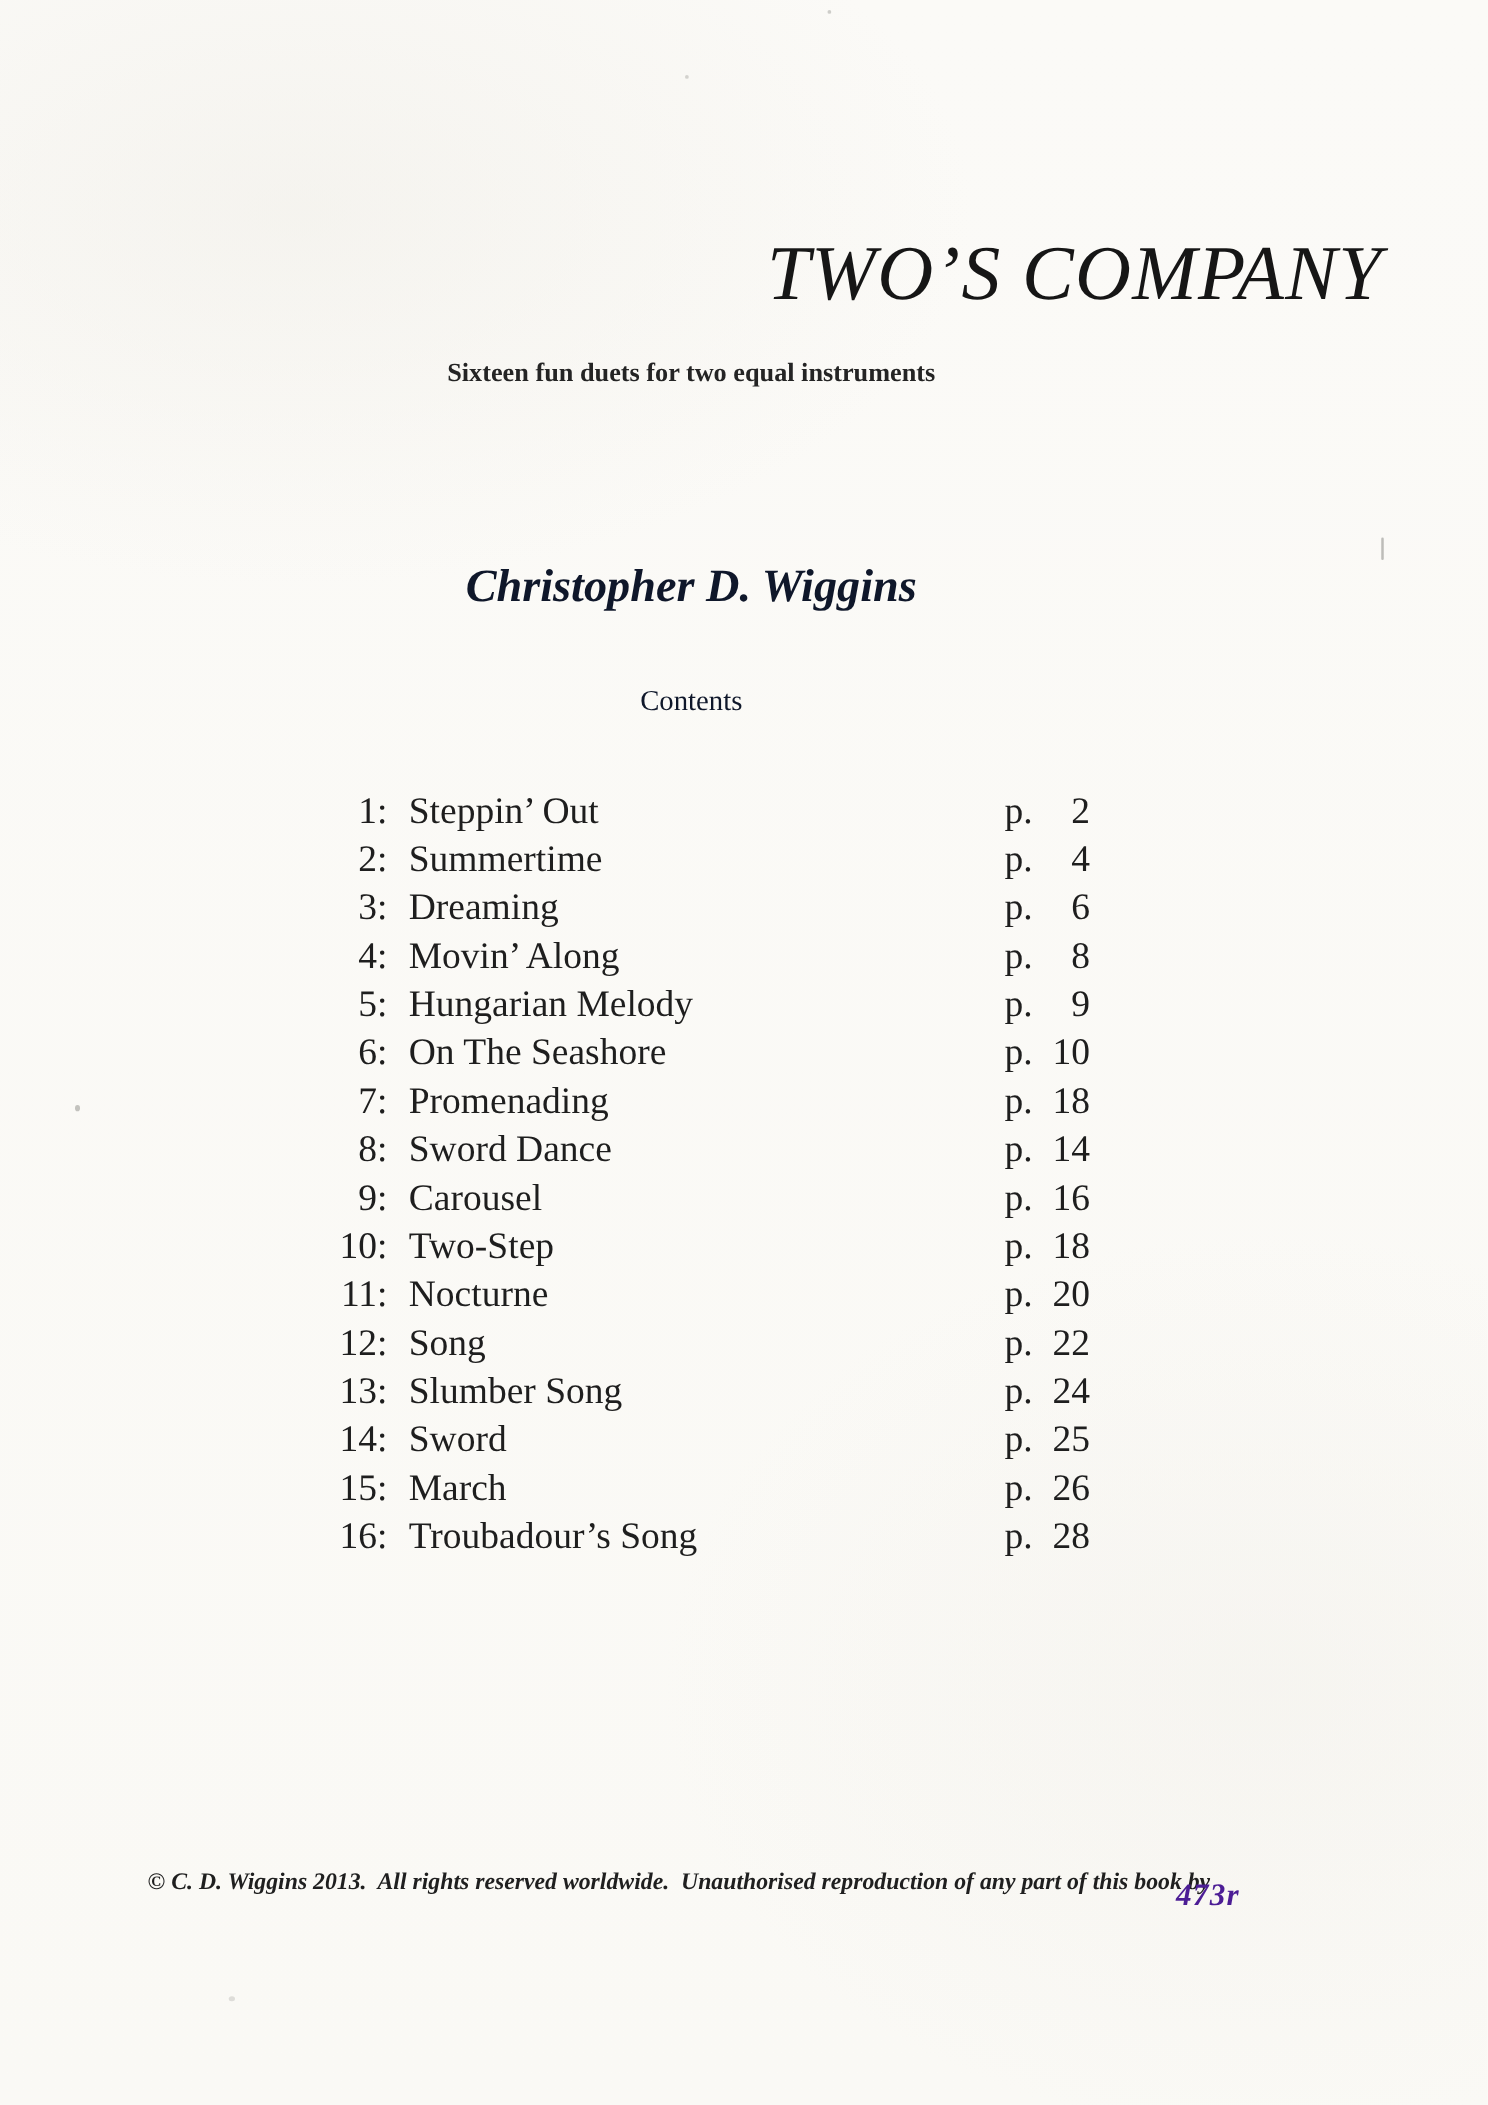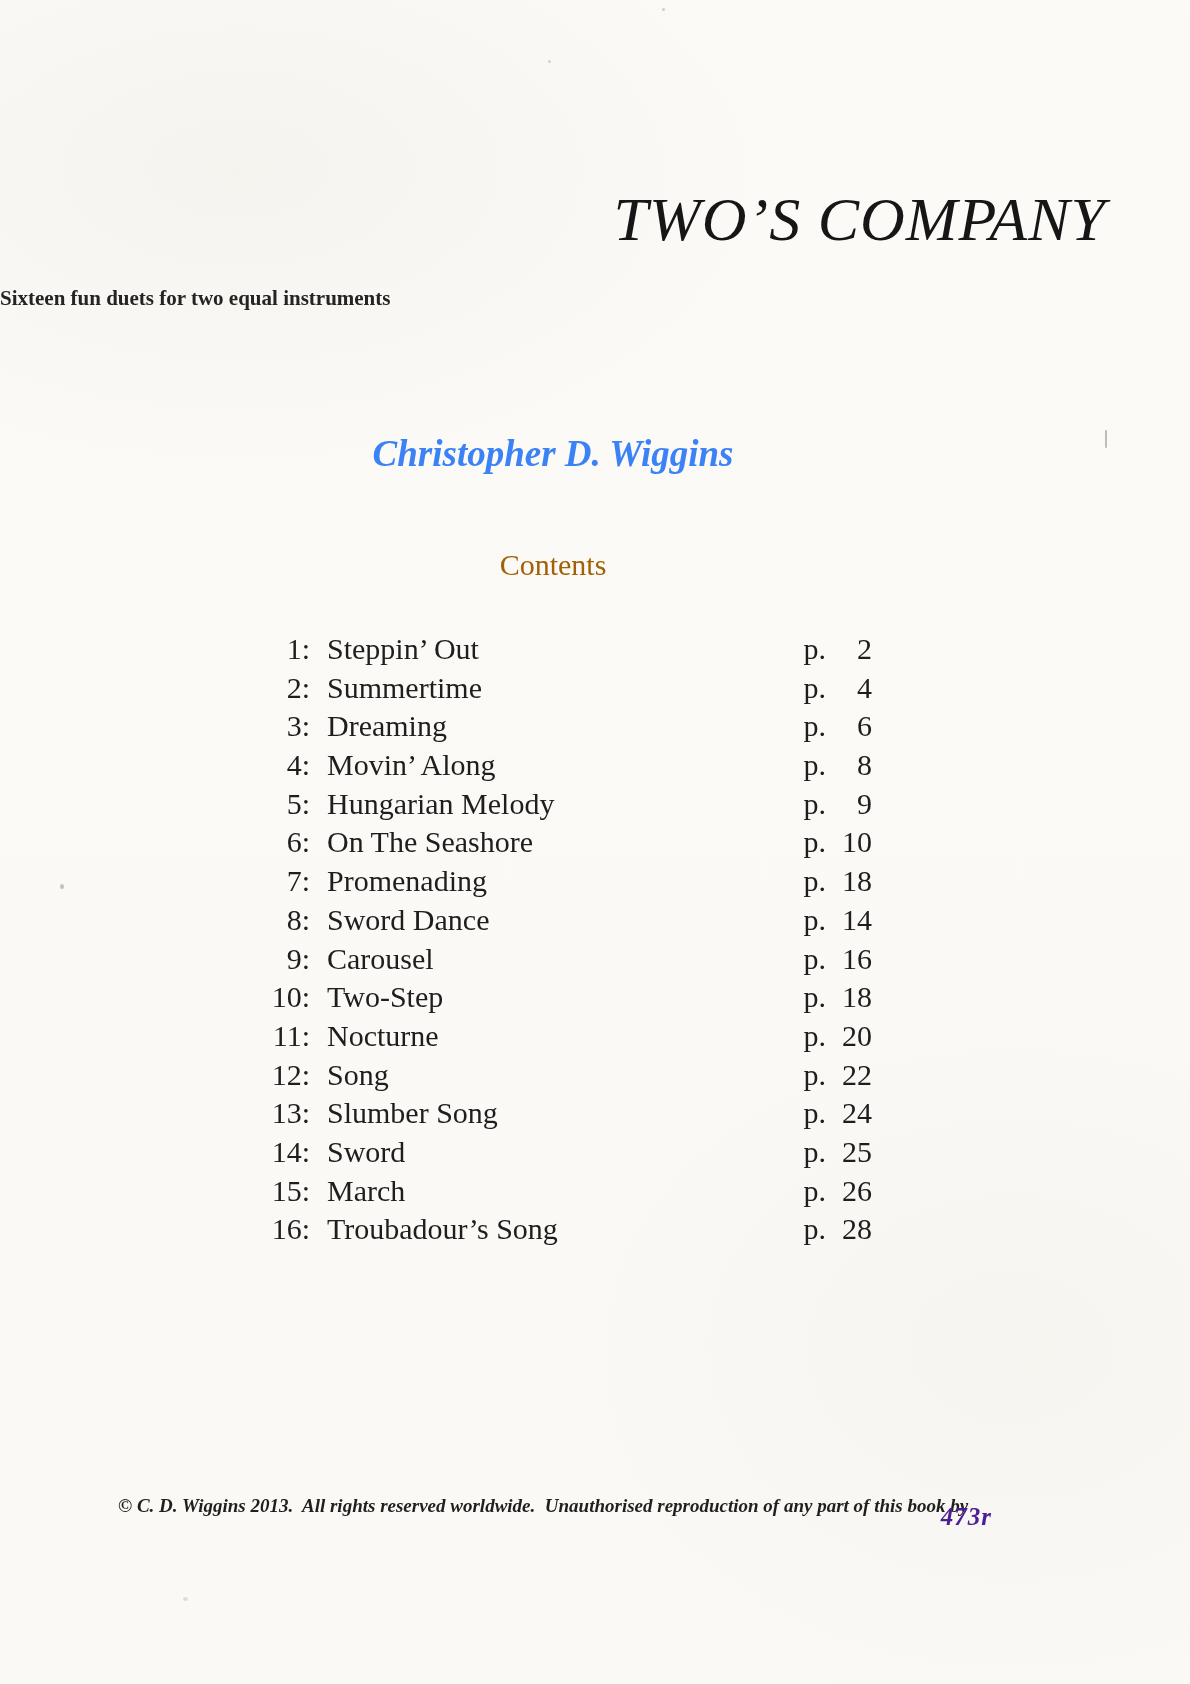--- a/index.html
+++ b/index.html
@@ -19,31 +19,32 @@
       linear-gradient(#fbfaf7,#faf9f5);
   }
   .title{
     position:absolute;top:184px;left:0;width:1106px;
     text-align:right;
     font-size:62px;font-weight:normal;font-style:italic;
     letter-spacing:1px;color:#161616;
   }
   .subtitle{
     position:absolute;top:286px;left:0;width:1106px;
+    text-align:center;
     font-size:21px;font-weight:bold;color:#242424;
   }
   .author{
-    position:absolute;top:432px;left:0;width:1106px;
+    position:absolute;top:448px;left:0;width:1106px;
     text-align:center;
-    font-size:37px;font-weight:bold;font-style:italic;color:#3b82f6;
+    font-size:37px;font-weight:bold;font-style:italic;color:#0f172a;
   }
   .contents-heading{
     position:absolute;top:548px;left:0;width:1106px;
     text-align:center;
-    font-size:30px;color:#a16207;
+    font-size:23px;color:#0f172a;
   }
   .toc{
     position:absolute;top:630px;left:250px;width:622px;
   }
   .toc-row{
     display:flex;align-items:baseline;
     height:38.7px;line-height:38.7px;
     font-size:30px;color:#1e1e1e;
   }
   .toc-num{width:60px;text-align:right;flex:0 0 auto;}

